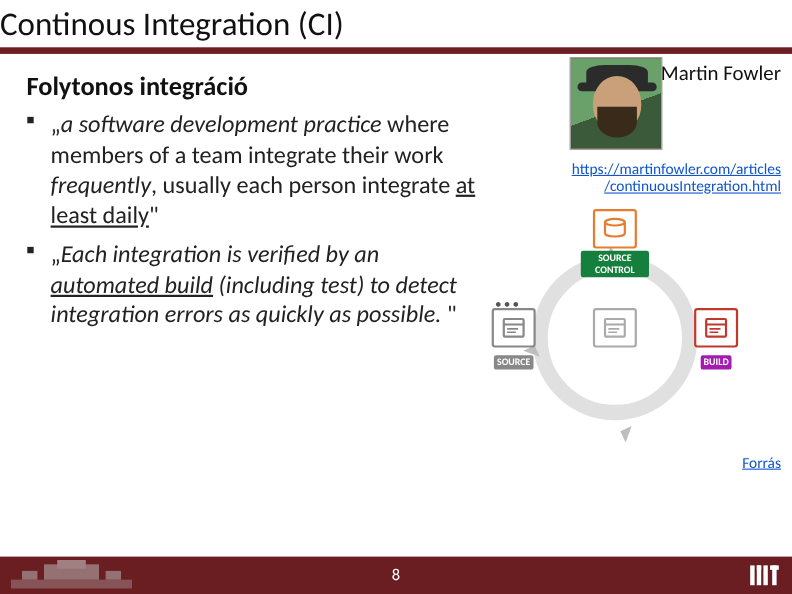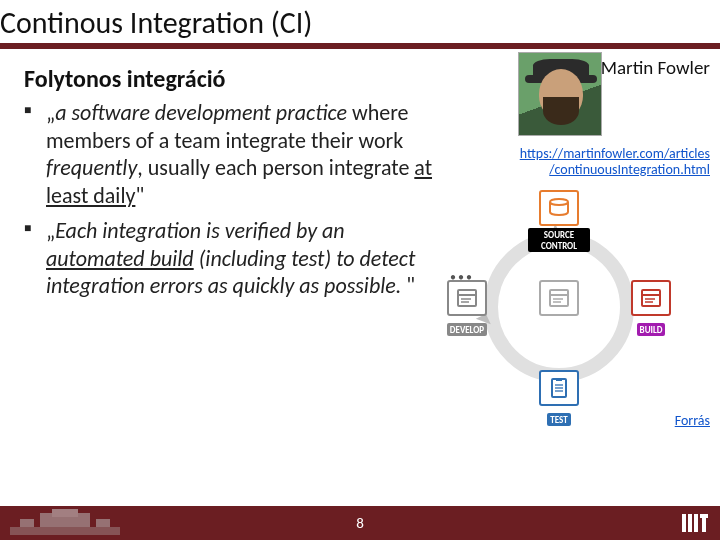--- a/index.html
+++ b/index.html
@@ -48,21 +48,21 @@
   .node { position: absolute; width: 62px; text-align: center; }
   .node .box { width: 40px; height: 36px; margin: 0 auto 2px auto; border: 2px solid; border-radius: 3px; display: flex; align-items: center; justify-content: center; position: relative; background: #fff; }
   .node .lbl { font-size: 9px; font-weight: bold; color: #fff; padding: 1px 3px; border-radius: 2px; display: inline-block; }
 
   .n-top   { left: 84px;  top: -12px; }
   .n-right { left: 176px; top: 78px; }
   .n-bot   { left: 84px;  top: 168px; }
   .n-left  { left: -8px;  top: 78px; }
   .n-center{ left: 84px;  top: 78px; }
 
-  .c-orange .box { border-color: #e77c2e; } .c-orange .lbl { background: #000000; }
+  .c-orange .box { border-color: #e77c2e; } .c-orange .lbl { background: #15803d; }
   .c-red    .box { border-color: #c0392b; } .c-red    .lbl { background: #a21caf; }
   .c-blue   .box { border-color: #2e6fb3; } .c-blue   .lbl { background: #2e6fb3; }
   .c-gray   .box { border-color: #888;    } .c-gray   .lbl { background: #888; }
 
   .box svg { width: 24px; height: 22px; }
   .n-left .dots { position: absolute; top: -10px; left: 14px; font-size: 12px; letter-spacing: 2px; color: #555; }
 
   .forras { position: absolute; right: 0; top: 360px; font-size: 14px; }
 
   .footer { position: absolute; left: 0; right: 0; bottom: 0; height: 34px; background: #6b1e22; display: flex; align-items: center; justify-content: center; }
@@ -132,44 +132,32 @@
             <svg>
               <rect x="3" y="3" width="18" height="16" rx="1" fill="none" stroke="#c0392b" stroke-width="2"></rect>
               <line x1="3" y1="8" x2="21" y2="8" stroke="#c0392b" stroke-width="2"></line>
               <line x1="6" y1="12" x2="16" y2="12" stroke="#c0392b" stroke-width="1.5"></line>
               <line x1="6" y1="15" x2="14" y2="15" stroke="#c0392b" stroke-width="1.5"></line>
             </svg>
           </div>
         <span class="lbl">BUILD</span>
       </div>
 
-      <div class="node n-bot c-blue">
-        <div class="box">
-            <svg>
-              <rect x="5" y="2" width="14" height="18" rx="1" fill="none" stroke="#2e6fb3" stroke-width="2"></rect>
-              <rect x="9" y="1" width="6" height="3" fill="#2e6fb3"></rect>
-              <line x1="8" y1="8" x2="16" y2="8" stroke="#2e6fb3" stroke-width="1.3"></line>
-              <line x1="8" y1="11" x2="16" y2="11" stroke="#2e6fb3" stroke-width="1.3"></line>
-              <line x1="8" y1="14" x2="16" y2="14" stroke="#2e6fb3" stroke-width="1.3"></line>
-            </svg>
-          </div>
-        <span class="lbl">TEST</span>
-      </div>
 
       <div class="node n-left c-gray">
         <div class="dots">•••</div>
         <div class="box">
             <svg>
               <rect x="3" y="3" width="18" height="16" rx="1" fill="none" stroke="#888" stroke-width="2"></rect>
               <line x1="3" y1="8" x2="21" y2="8" stroke="#888" stroke-width="2"></line>
               <line x1="6" y1="12" x2="16" y2="12" stroke="#888" stroke-width="1.5"></line>
               <line x1="6" y1="15" x2="14" y2="15" stroke="#888" stroke-width="1.5"></line>
             </svg>
           </div>
-        <span class="lbl">DEVELOP</span>
+        <span class="lbl">SOURCE</span>
       </div>
 
       <div class="node n-center c-gray">
         <div class="box" style="border-color:#aaa">
             <svg>
               <rect x="3" y="3" width="18" height="16" rx="1" fill="none" stroke="#aaa" stroke-width="2"></rect>
               <line x1="3" y1="8" x2="21" y2="8" stroke="#aaa" stroke-width="2"></line>
               <line x1="6" y1="12" x2="16" y2="12" stroke="#aaa" stroke-width="1.5"></line>
               <line x1="6" y1="15" x2="14" y2="15" stroke="#aaa" stroke-width="1.5"></line>
             </svg>

